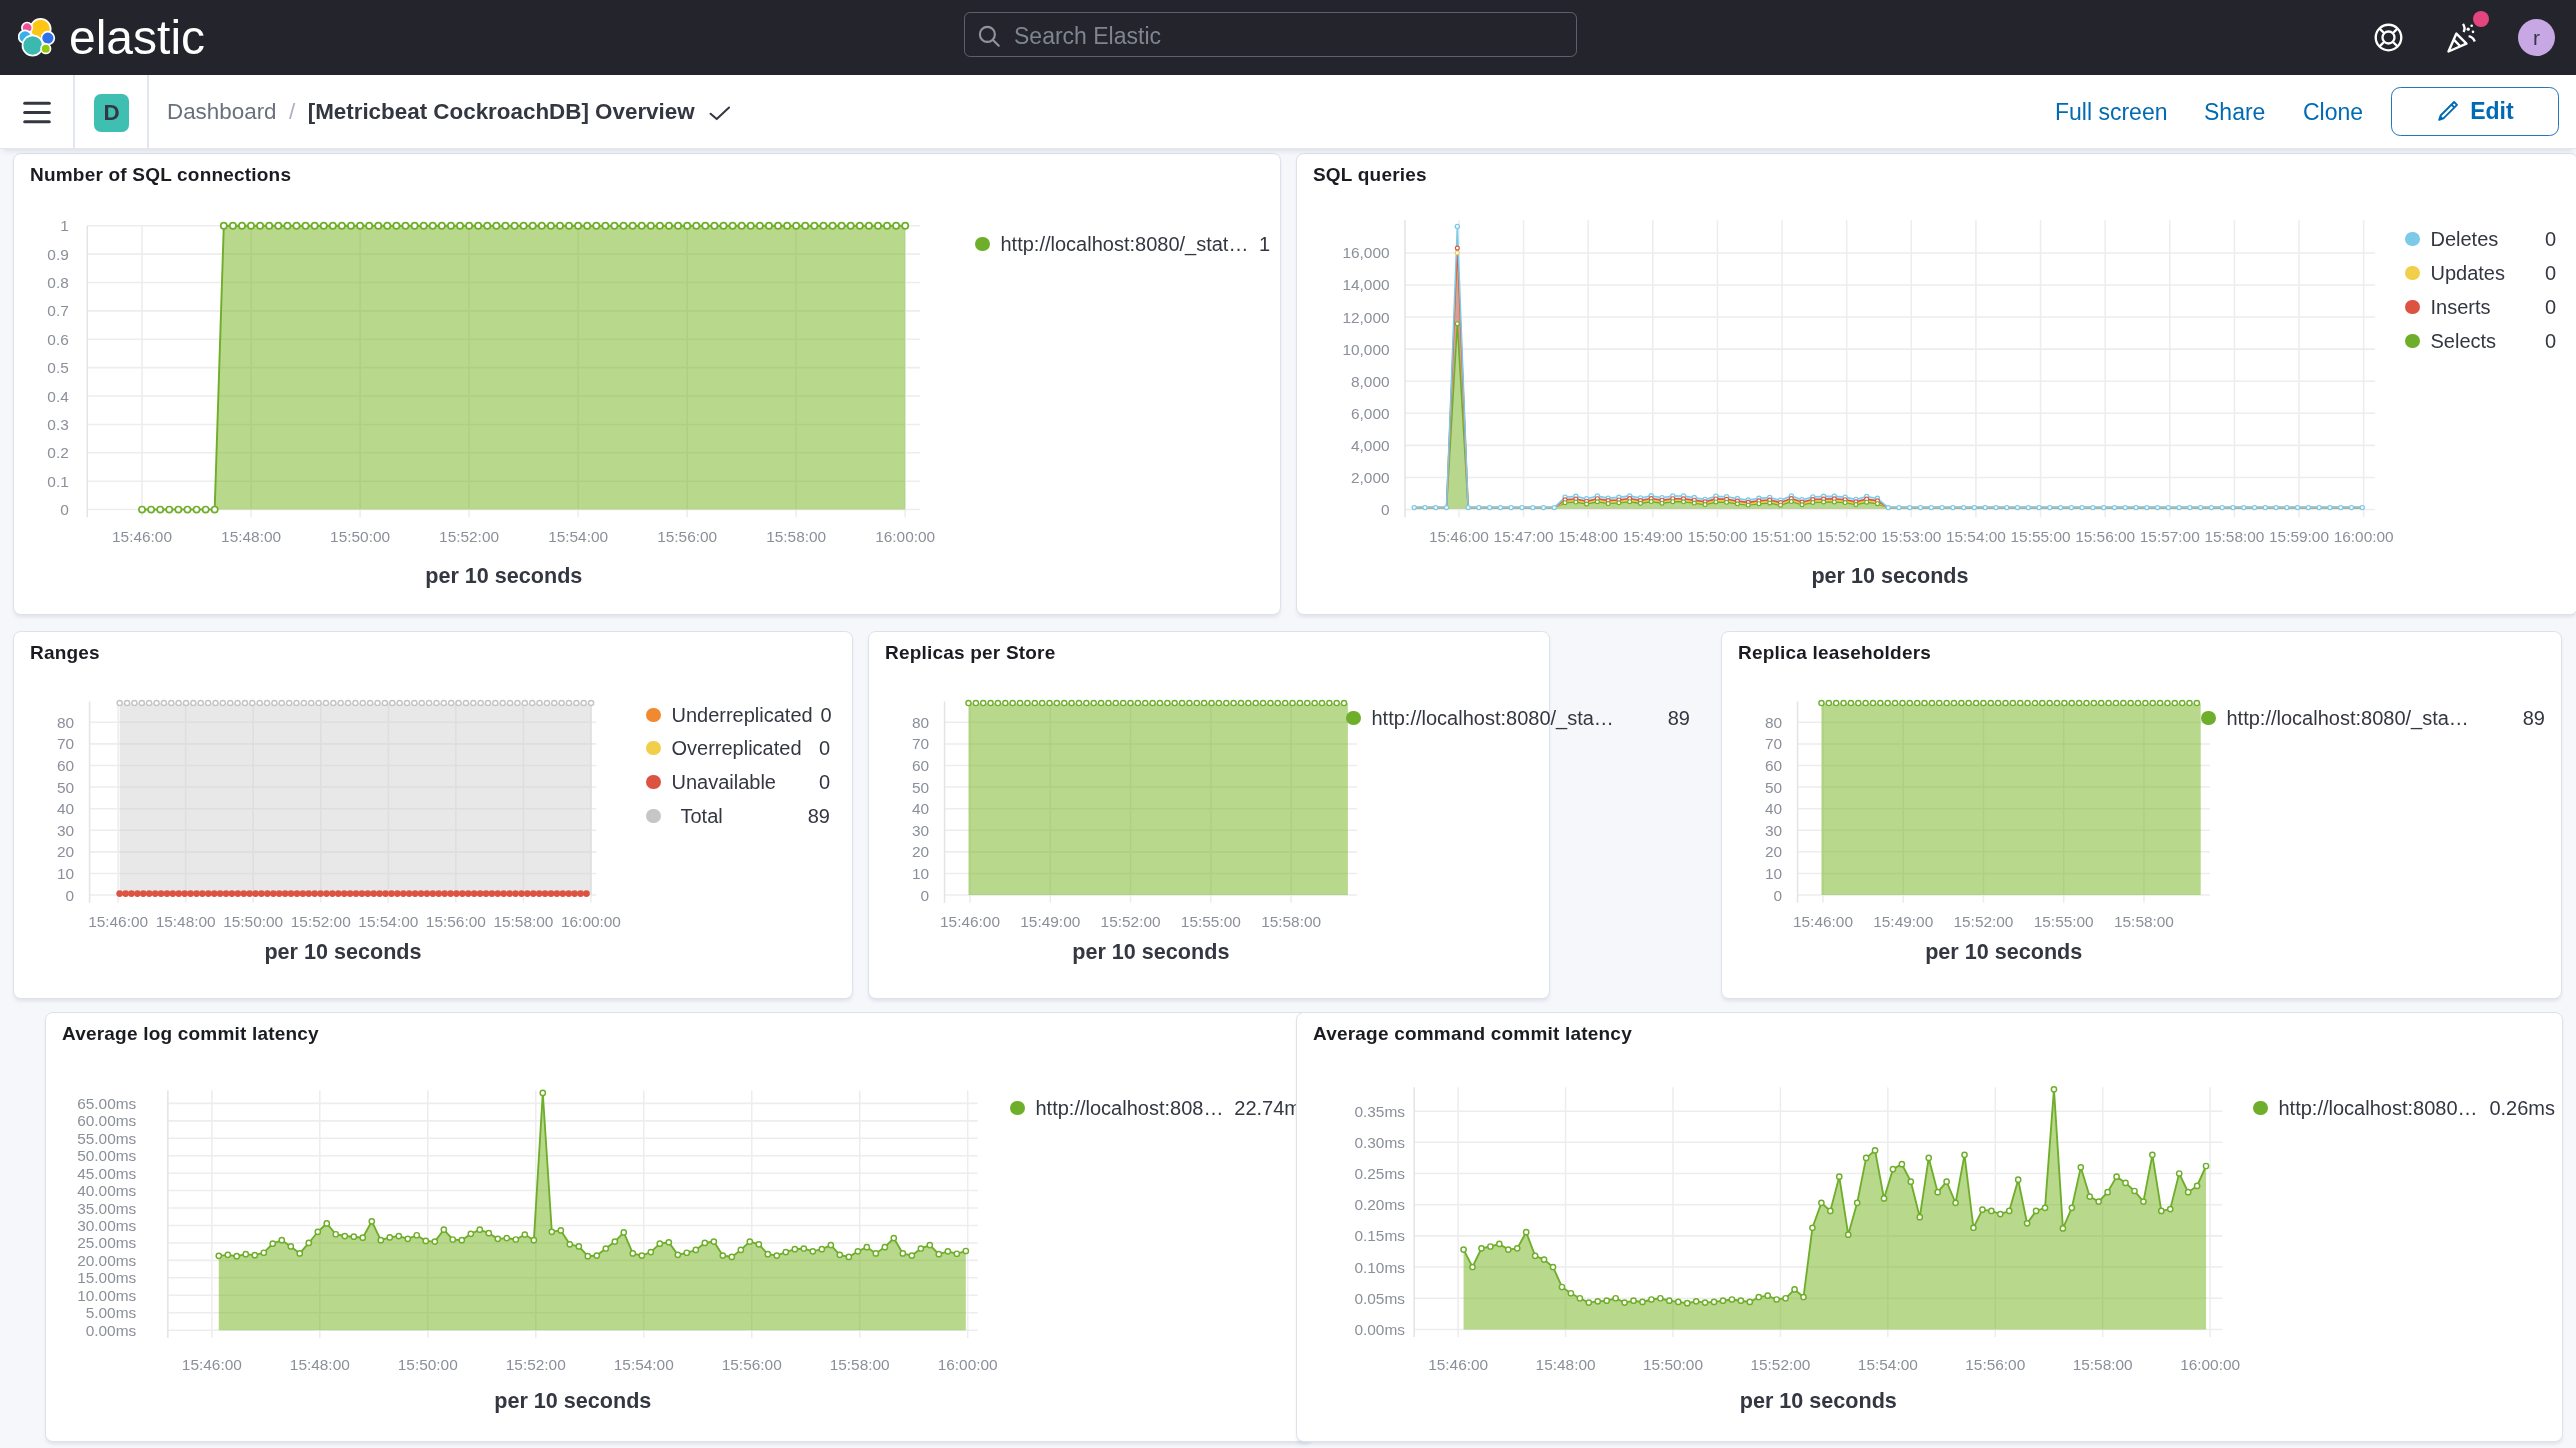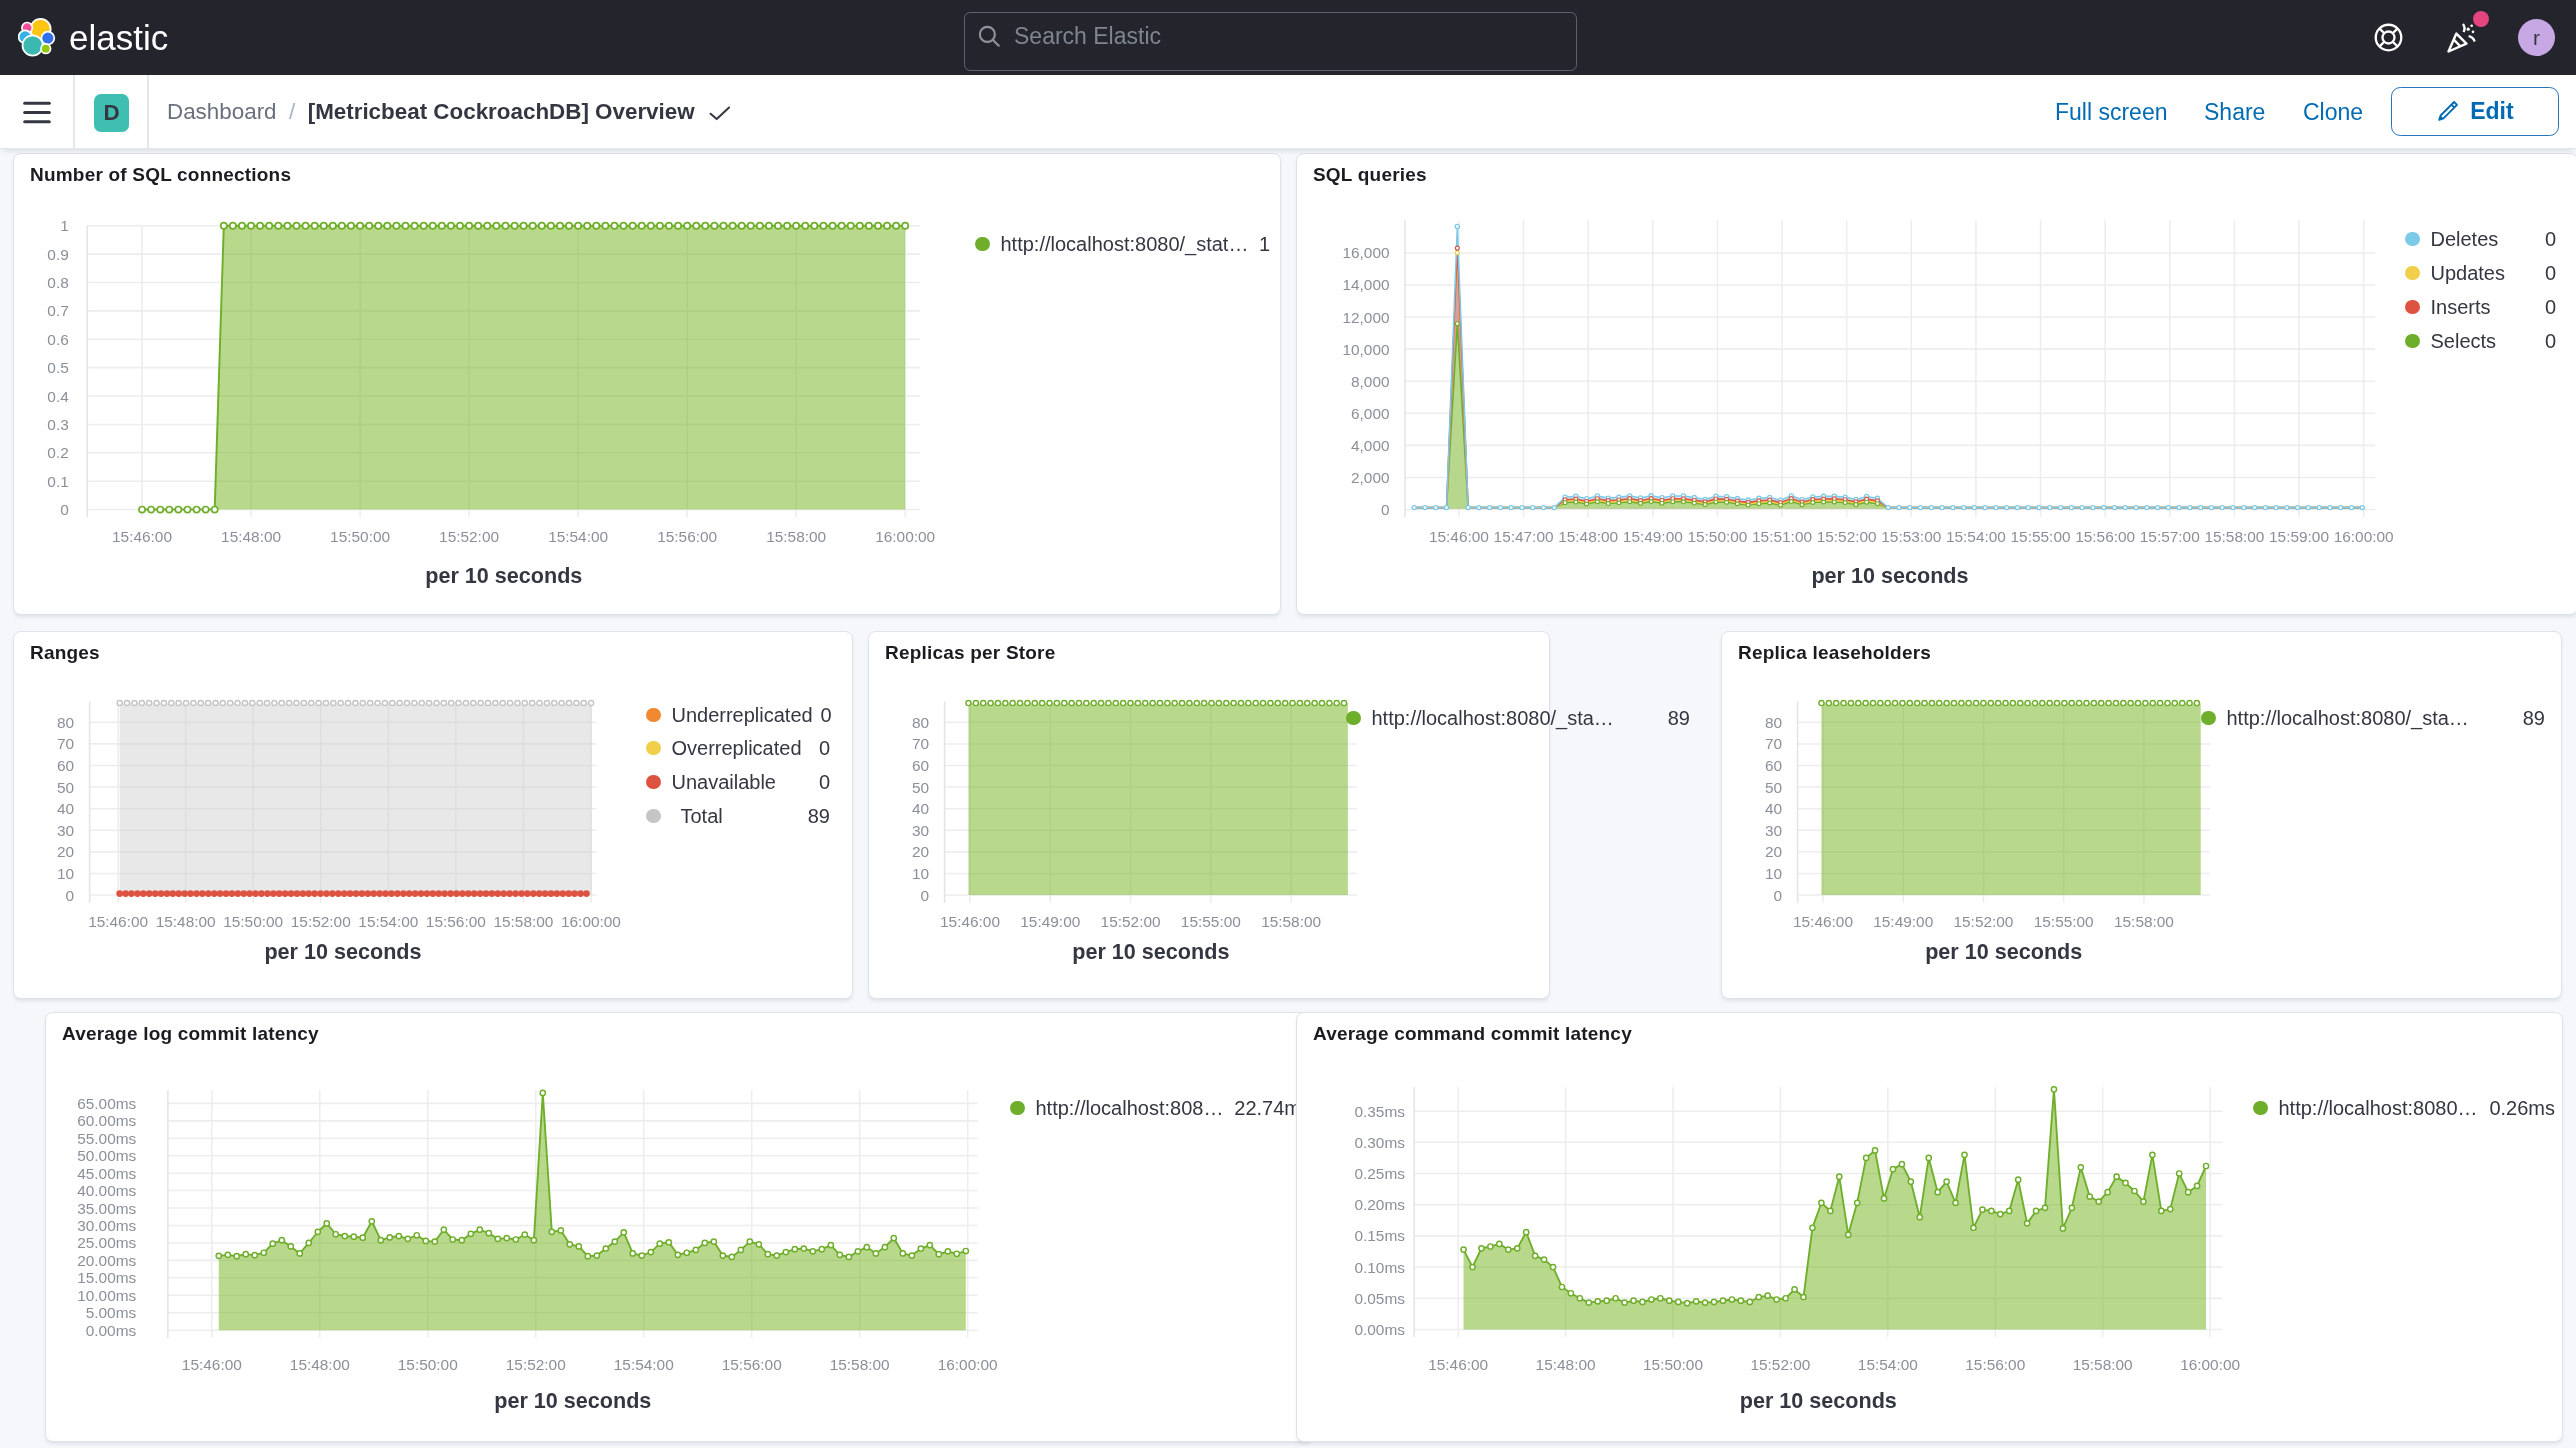--- a/index.html
+++ b/index.html
@@ -18,22 +18,22 @@
 <body>
 <div class="topbar">
   <svg width="39" height="39" viewBox="0 0 32 32" style="position:absolute;left:18px;top:18px;">
     <circle cx="18.5" cy="9" r="8.3" fill="#FEC514" stroke="#fff" stroke-width="1.4"></circle>
     <circle cx="7.5" cy="8" r="4.3" fill="#F04E98" stroke="#fff" stroke-width="1.4"></circle>
     <circle cx="5.8" cy="15.5" r="5.3" fill="#36B0EA" stroke="#fff" stroke-width="1.4"></circle>
     <circle cx="24.5" cy="16.5" r="5.3" fill="#3070E8" stroke="#fff" stroke-width="1.4"></circle>
     <circle cx="12" cy="22.5" r="8.3" fill="#3BB8AF" stroke="#fff" stroke-width="1.4"></circle>
     <circle cx="22.8" cy="25.2" r="3.9" fill="#93C90E" stroke="#fff" stroke-width="1.4"></circle>
   </svg>
-  <div style="position:absolute;left:69px;top:0;height:75px;display:flex;align-items:center;color:#fff;font-size:35px;font-weight:400;letter-spacing:0px;">elastic</div>
-  <div style="position:absolute;left:964px;top:11.6px;width:613px;height:59px;border:1.5px solid #5D616C;border-radius:6.2px;text-decoration:underline;">
+  <div style="position:absolute;left:69px;top:0;height:75px;display:flex;align-items:center;color:#fff;font-size:48px;font-weight:400;letter-spacing:0px;">elastic</div>
+  <div style="position:absolute;left:964px;top:11.6px;width:613px;height:45px;border:1.5px solid #5D616C;border-radius:6.2px;text-decoration:underline;">
     <svg width="26" height="26" viewBox="0 0 16 16" style="position:absolute;left:10.8px;top:10.8px;">
       <circle cx="7" cy="7" r="4.6" fill="none" stroke="#8E939E" stroke-width="1.3"></circle>
       <line x1="10.4" y1="10.4" x2="14" y2="14" stroke="#8E939E" stroke-width="1.3" stroke-linecap="round"></line>
     </svg>
     <span style="position:absolute;left:49px;top:10.8px;font-size:23px;color:#7E8591;">Search Elastic</span>
   </div>
   <svg width="31" height="31" viewBox="0 0 16 16" style="position:absolute;left:2373px;top:21.6px;">
     <circle cx="8" cy="8" r="6.6" fill="none" stroke="#fff" stroke-width="1.2"></circle>
     <circle cx="8" cy="8" r="3.1" fill="none" stroke="#fff" stroke-width="1.2"></circle>
     <line x1="5.7" y1="5.7" x2="3.4" y2="3.4" stroke="#fff" stroke-width="1.2"></line>

